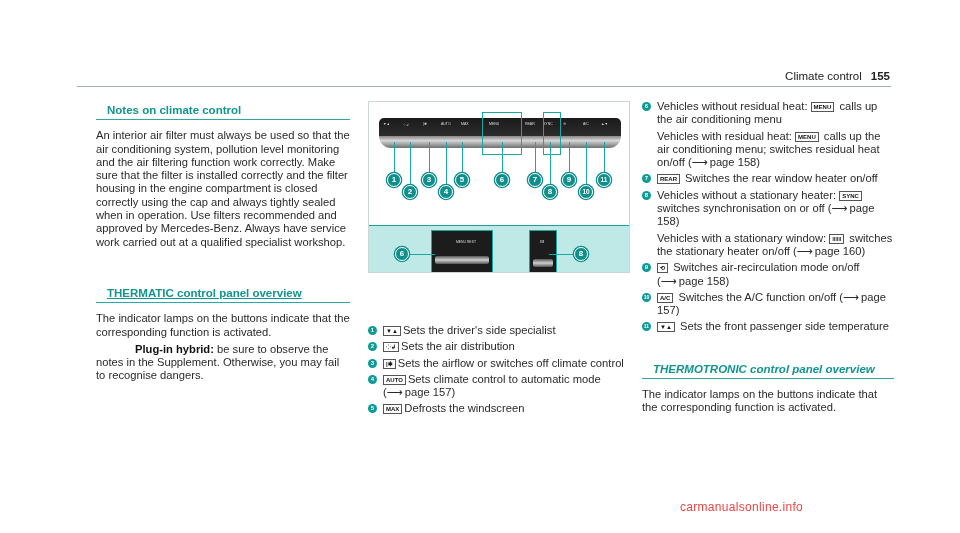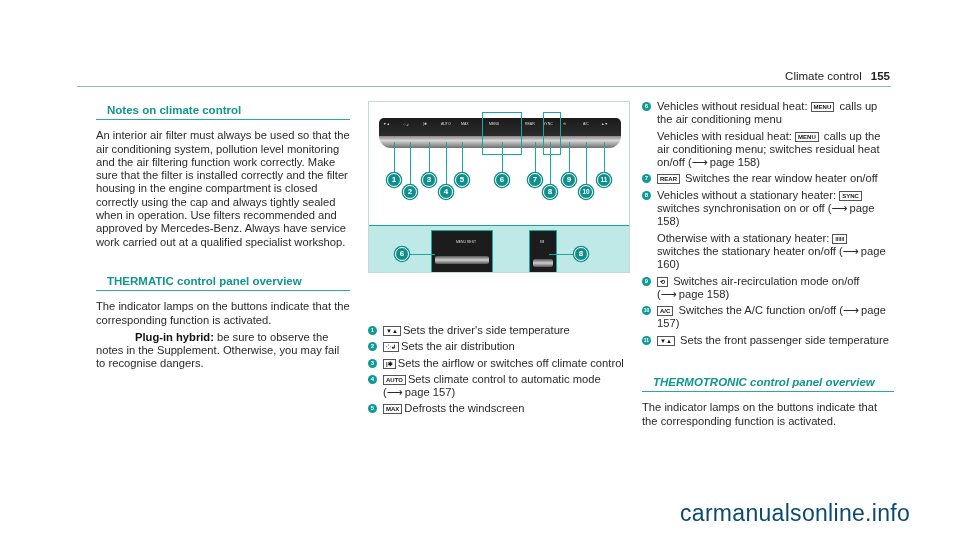--- a/index.html
+++ b/index.html
@@ -10,42 +10,42 @@
   .header { position: absolute; right: 70px; top: 70px; font-size: 11.5px; color: #222; display: flex; gap: 9px; align-items: baseline; }
   .header .pg { font-weight: bold; }
 
   .col { position: absolute; top: 100px; font-size: 11.2px; line-height: 13.3px; color: #2a2a2a; }
   .col1 { left: 96px; width: 254px; }
   .col2 { left: 368px; width: 262px; }
   .col3 { left: 642px; width: 252px; }
 
   .banner { background: #0f9a96; color: #fff; font-weight: bold; font-size: 11.5px; padding: 3px 0 3px 4px; width: 254px; height: 20px; }
   .subhead { color: #11958f; font-weight: bold; font-size: 11.5px; padding: 4px 0 2px 11px; border-bottom: 1.5px solid #2aa8a3; margin-bottom: 9px; }
-  .subhead.gap { margin-top: 22px; }
+  .subhead.gap { margin-top: 34px; text-decoration: underline; }
   p.para { margin-bottom: 4px; }
   b { color: #111; padding-left: 39px; }
 
   
   .diagram { position: absolute; left: 368px; top: 101px; width: 262px; height: 172px; border: 1px solid #c9d7d7; background: #fff; overflow: hidden; }
   .diagram .lower { position: absolute; left: 0; top: 123px; width: 262px; height: 49px; background: #bfe9e7; border-top: 1.5px solid #1aa19c; }
   .panel { position: absolute; left: 10px; top: 16px; width: 242px; height: 30px; background: linear-gradient(#1b1b1b, #2c2c2c 60%, #8c8c8c 61%, #d6d6d6 75%, #6f6f6f 100%); border-radius: 5px 5px 12px 12px; }
   .ptxt { position: absolute; top: 4px; font-size: 3.5px; color: #ddd; font-family: "Liberation Sans", sans-serif; }
   .hl { position: absolute; border: 1.4px solid #1aa8a2; }
   .leader { position: absolute; width: 1.4px; background: #1aa8a2; }
   .marker { position: absolute; width: 14px; height: 14px; border-radius: 50%; background: #0f8f8b; border: 1.5px solid #fff; box-shadow: 0 0 0 1.3px #0f8f8b; color: #fff; font-size: 8px; font-weight: bold; text-align: center; line-height: 11.5px; }
   .minipanel { position: absolute; background: #1c1c1c; border: 1.4px solid #1aa8a2; }
   .minipanel .bar { position: absolute; left: 3px; right: 3px; height: 8px; border-radius: 2px; background: linear-gradient(#555, #cfcfcf 50%, #555); }
   .minipanel .tx { position: absolute; color: #ddd; font-size: 3.4px; }
   .litem { display: flex; align-items: flex-start; margin-bottom: 0; }
   .num { flex: 0 0 auto; width: 9px; height: 9px; border-radius: 50%; background: #0f9a96; color: #fff; font-size: 6px; font-weight: bold; text-align: center; line-height: 9px; margin: 2px 6px 0 0; }
   .kbd { display: inline-block; border: 1px solid #555; font-size: 6px; line-height: 8px; padding: 0 2px; vertical-align: 1px; margin-right: 2px; font-weight: bold; color: #111; }
   .litem .body { flex: 1; }
   .arrow { letter-spacing: -1px; }
 
-  .watermark { position: absolute; left: 680px; top: 500px; font-size: 23px; color: #0c4a6e; font-family: "Liberation Sans", sans-serif; letter-spacing: 0.3px; }
+  .watermark { position: absolute; left: 680px; top: 500px; font-size: 12px; color: #ef4444; font-family: "Liberation Sans", sans-serif; letter-spacing: 0.3px; }
 </style>
 </head>
 <body>
 
 <div class="header-rule"></div>
 <div class="header">
   <span>Climate control</span>
   <span class="pg">155</span>
 </div>
 
@@ -112,21 +112,21 @@
     <div class="leader" style="left:180px; top:28px; width:28px; height:1.4px;"></div>
     <div class="marker" style="left:26px; top:21px;">6</div>
     <div class="marker" style="left:205px; top:21px;">8</div>
   </div>
 </div>
 
 <div class="col col2" style="top:324px;" id="col2">
     <div class="litem">
       <span class="num">1</span>
       <div class="body">
-        <div style="margin-bottom: 3px;"><span class="kbd">▼▲</span><span>Sets the driver's side temperature</span></div>
+        <div style="margin-bottom: 3px;"><span class="kbd">▼▲</span><span>Sets the driver's side specialist</span></div>
       </div>
     </div>
     <div class="litem">
       <span class="num">2</span>
       <div class="body">
         <div style="margin-bottom: 3px;"><span class="kbd">⁘↲</span><span>Sets the air distribution</span></div>
       </div>
     </div>
     <div class="litem">
       <span class="num">3</span>
@@ -160,21 +160,21 @@
       <div class="litem">
         <span class="num">7</span>
         <div class="body">
           <div style="margin-bottom: 3px;"><span class="kbd">REAR</span><span> Switches the rear window heater on/off</span></div>
         </div>
       </div>
       <div class="litem">
         <span class="num">8</span>
         <div class="body">
           <div style="margin-bottom: 3px;"><span>Vehicles without a stationary heater: </span><span class="kbd">SYNC</span><span> switches synchronisation on or off (</span><span class="arrow">⟶</span><span style="margin-left: 3px;">page 158)</span></div>
-          <div style="margin-bottom: 3px;"><span>Otherwise with a stationary heater: </span><span class="kbd">‖‖‖</span><span> switches the stationary heater on/off (</span><span class="arrow">⟶</span><span style="margin-left: 3px; text-align: right;">page 160)</span></div>
+          <div style="margin-bottom: 3px;"><span>Vehicles with a stationary window: </span><span class="kbd">‖‖‖</span><span> switches the stationary heater on/off (</span><span class="arrow">⟶</span><span style="margin-left: 3px; text-align: right;">page 160)</span></div>
         </div>
       </div>
       <div class="litem">
         <span class="num">9</span>
         <div class="body">
           <div style="margin-bottom: 3px;"><span class="kbd">⟲</span><span> Switches air-recirculation mode on/off (</span><span class="arrow">⟶</span><span style="margin-left: 3px;">page 158)</span></div>
         </div>
       </div>
       <div class="litem">
         <span class="num" style="font-size: 5px;">10</span>

